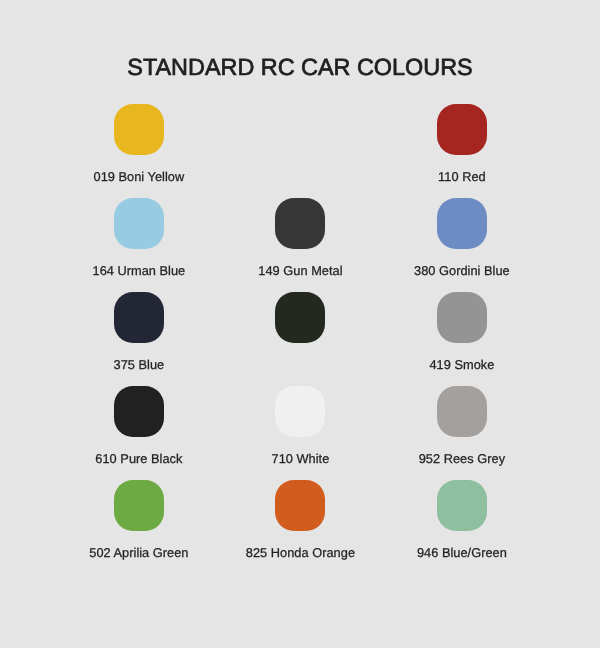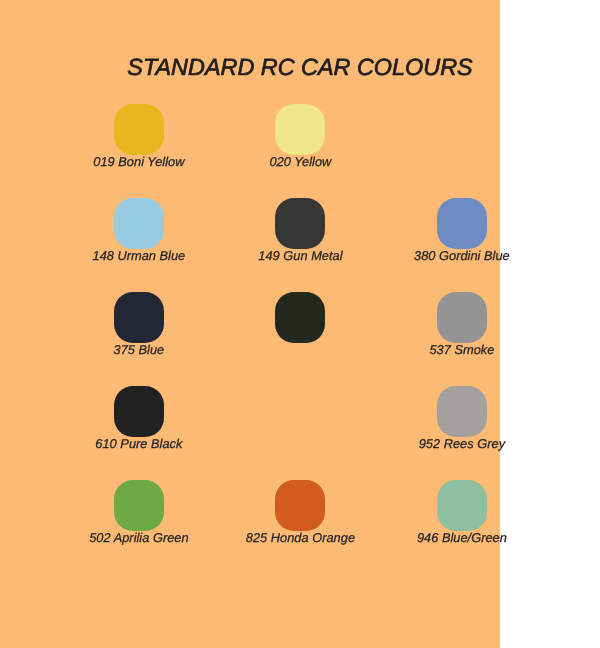--- a/index.html
+++ b/index.html
@@ -10,25 +10,24 @@
     width: 600px;
     height: 648px;
     background: #ffffff;
     font-family: "Liberation Sans", sans-serif;
     -webkit-font-smoothing: antialiased;
     text-rendering: geometricPrecision;
     overflow: hidden;
   }
   .page {
     position: relative;
-    width: 500px;
+    width: 600px;
     height: 648px;
-    background: #fdba74;
+    background: #e5e5e5;
     box-sizing: border-box;
-    font-style: italic;
   }
   .title {
     position: absolute;
     left: 0;
     top: 53.8px;
     width: 600px;
     text-align: center;
     font-size: 23.4px;
     font-weight: normal;
     letter-spacing: 0.0px;
@@ -59,77 +58,81 @@
   }
   .cell.c0 { left: 138.9px; }
   .cell.c1 { left: 300.45px; }
   .cell.c2 { left: 461.9px; }
   .swatch {
     width: 50px;
     height: 51px;
     border-radius: 19px;
   }
   .label {
-    margin-top: 0;
+    margin-top: 15px;
     font-size: 12.8px;
     color: #242424;
     -webkit-text-stroke: 0.26px #242424;
     letter-spacing: 0.02px;
     white-space: nowrap;
     text-align: center;
     line-height: 14px;
   }
 </style>
 </head>
 <body>
 
 <div class="page">
   <div class="title">STANDARD RC CAR COLOURS</div>
   <div class="grid">
       <div class="row">
         <div class="cell c0">
           <div class="swatch" style="background: rgb(232, 182, 31);"></div>
           <div class="label">019 Boni Yellow</div>
         </div>
-        <div class="cell c1">
-          <div class="swatch" style="background: rgb(239, 229, 137);"></div>
-          <div class="label">020 Yellow</div>
+        <div class="cell c2">
+          <div class="swatch" style="background: rgb(165, 38, 32);"></div>
+          <div class="label">110 Red</div>
         </div>
       </div>
       <div class="row">
         <div class="cell c0">
           <div class="swatch" style="background: rgb(151, 203, 225);"></div>
-          <div class="label">148 Urman Blue</div>
+          <div class="label">164 Urman Blue</div>
         </div>
         <div class="cell c1">
           <div class="swatch" style="background: rgb(54, 54, 54);"></div>
           <div class="label">149 Gun Metal</div>
         </div>
         <div class="cell c2">
           <div class="swatch" style="background: rgb(109, 140, 195);"></div>
           <div class="label">380 Gordini Blue</div>
         </div>
       </div>
       <div class="row">
         <div class="cell c0">
           <div class="swatch" style="background: rgb(35, 38, 52);"></div>
           <div class="label">375 Blue</div>
         </div>
         <div class="cell c1">
           <div class="swatch" style="background: rgb(36, 41, 31);"></div>
         </div>
         <div class="cell c2">
           <div class="swatch" style="background: rgb(148, 148, 148);"></div>
-          <div class="label">537 Smoke</div>
+          <div class="label">419 Smoke</div>
         </div>
       </div>
       <div class="row">
         <div class="cell c0">
           <div class="swatch" style="background: rgb(33, 33, 33);"></div>
           <div class="label">610 Pure Black</div>
+        </div>
+        <div class="cell c1">
+          <div class="swatch" style="background: rgb(240, 240, 240);"></div>
+          <div class="label">710 White</div>
         </div>
         <div class="cell c2">
           <div class="swatch" style="background: rgb(164, 160, 157);"></div>
           <div class="label">952 Rees Grey</div>
         </div>
       </div>
       <div class="row">
         <div class="cell c0">
           <div class="swatch" style="background: rgb(109, 170, 67);"></div>
           <div class="label">502 Aprilia Green</div>

